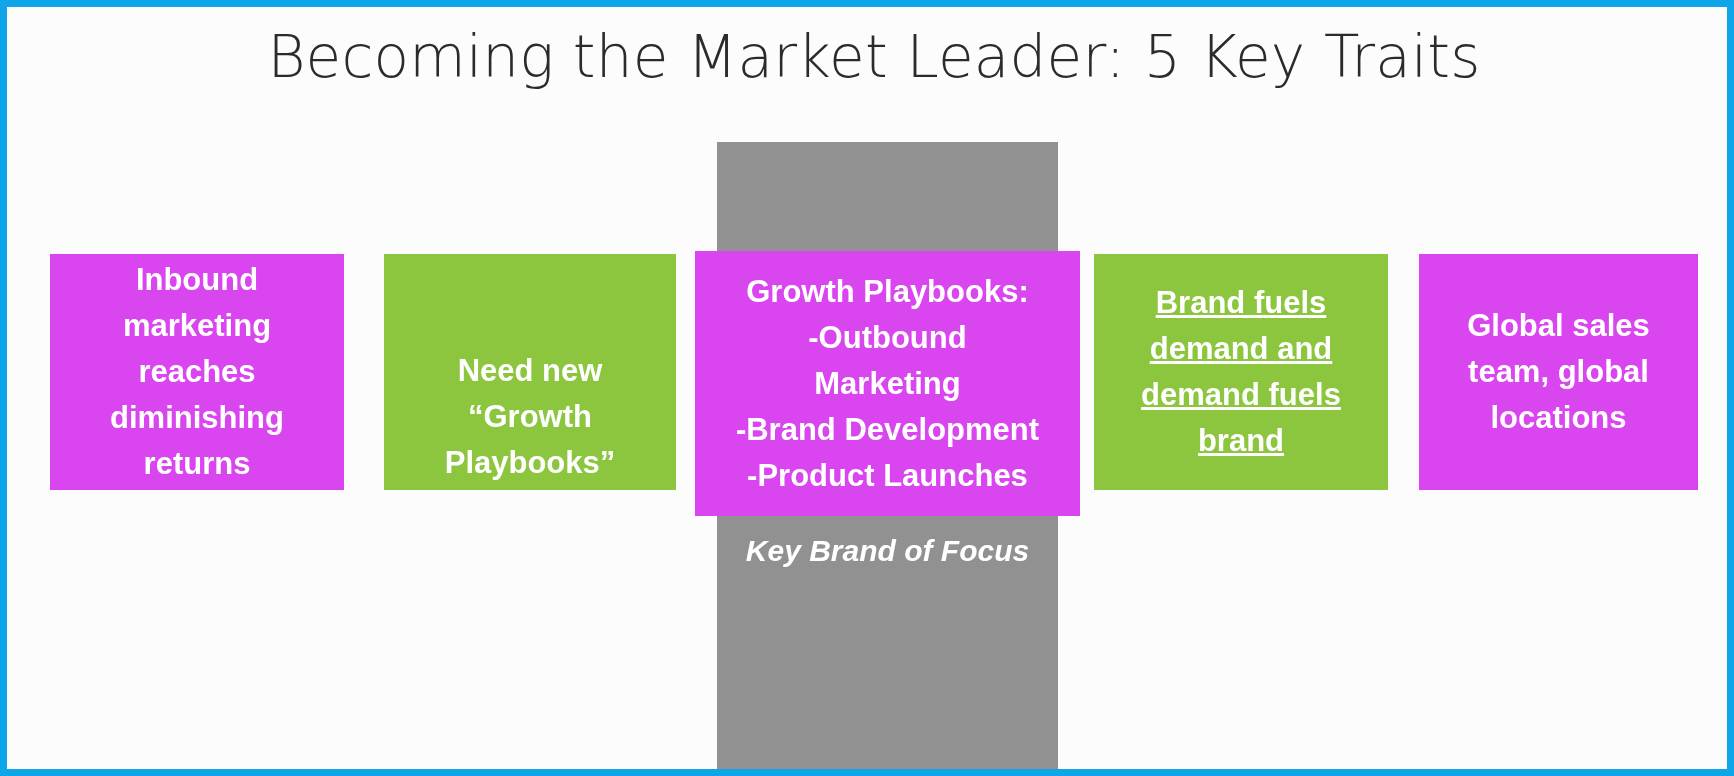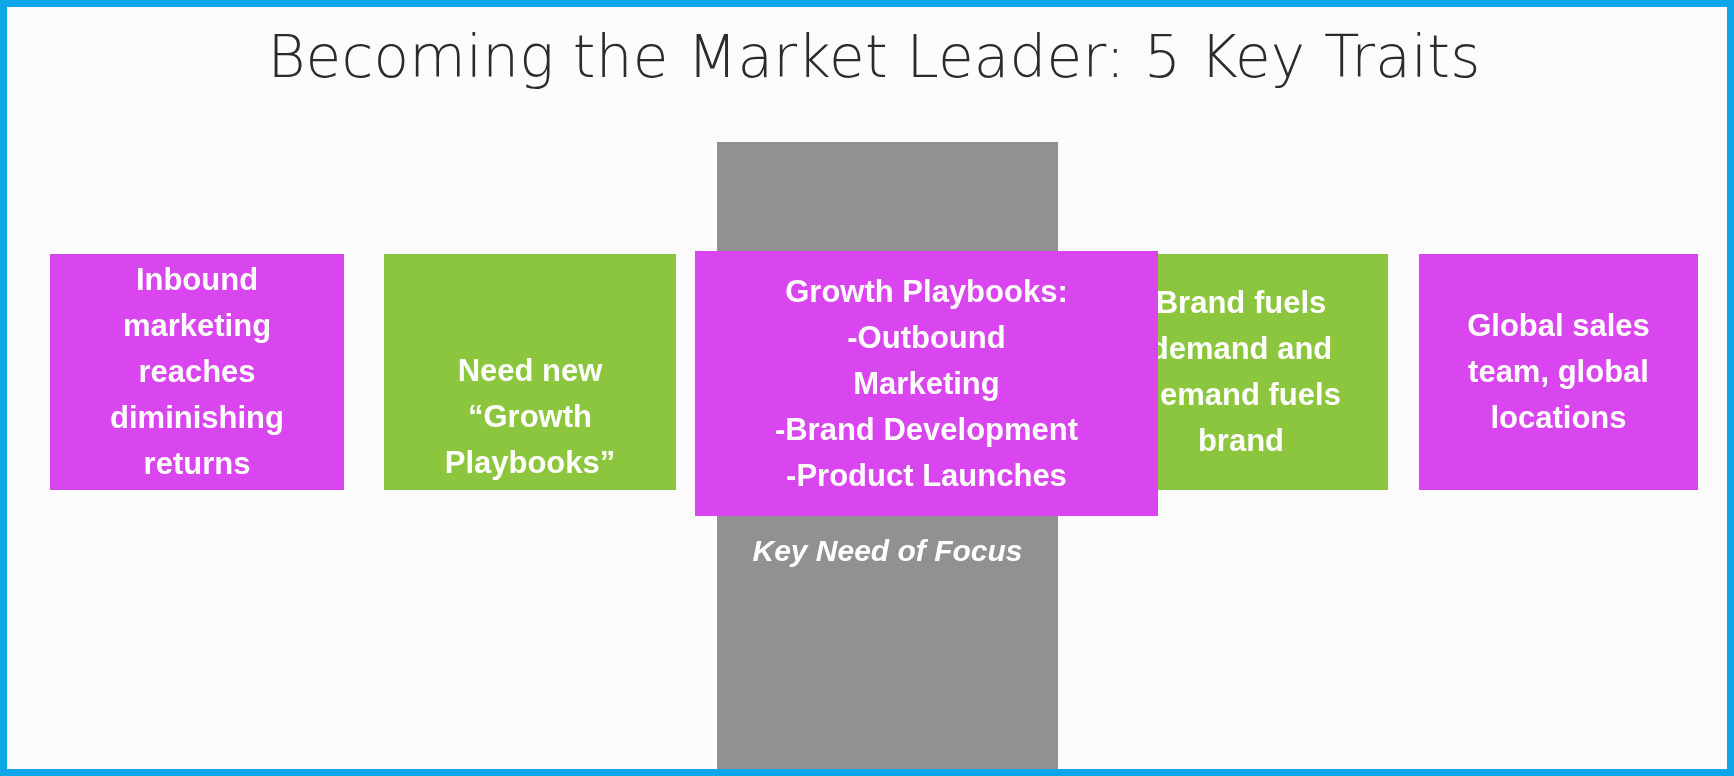--- a/index.html
+++ b/index.html
@@ -88,43 +88,43 @@
   
   #trait-0 {
     left: 43px;  top: 247px;  width: 294px; height: 236px;
     font-size: 31px; line-height: 46px;
   }
   #trait-1 {
     left: 377px; top: 247px;  width: 292px; height: 236px;
     font-size: 31px; line-height: 46px; align-items: flex-end;
   }
   #trait-2 {
-    left: 688px; top: 244px;  width: 463px; height: 265px;
+    left: 688px; top: 244px;  width: 385px; height: 265px;
     font-size: 31px; line-height: 46px;
     z-index: 5;
   }
   #trait-3 {
     left: 1087px; top: 247px; width: 294px; height: 236px;
-    font-size: 31px; line-height: 46px;
+    font-size: 31px; line-height: 46px; text-decoration: underline;
   }
   #trait-4 {
     left: 1412px; top: 247px; width: 279px; height: 236px;
     font-size: 31px; line-height: 46px;
   }
 </style>
 </head>
 <body>
 
 <div id="slide">
 
   <div id="slide-title">Becoming the Market Leader: 5 Key Traits</div>
 
   <div id="focus-bar"></div>
 
-  <div id="focus-caption">Key Need of
+  <div id="focus-caption">Key Brand of
 Focus</div>
 
   <div class="trait-box blue" id="trait-0">
     <span class="trait-text">Inbound
 marketing
 reaches
 diminishing
 returns</span>
   </div>
 

